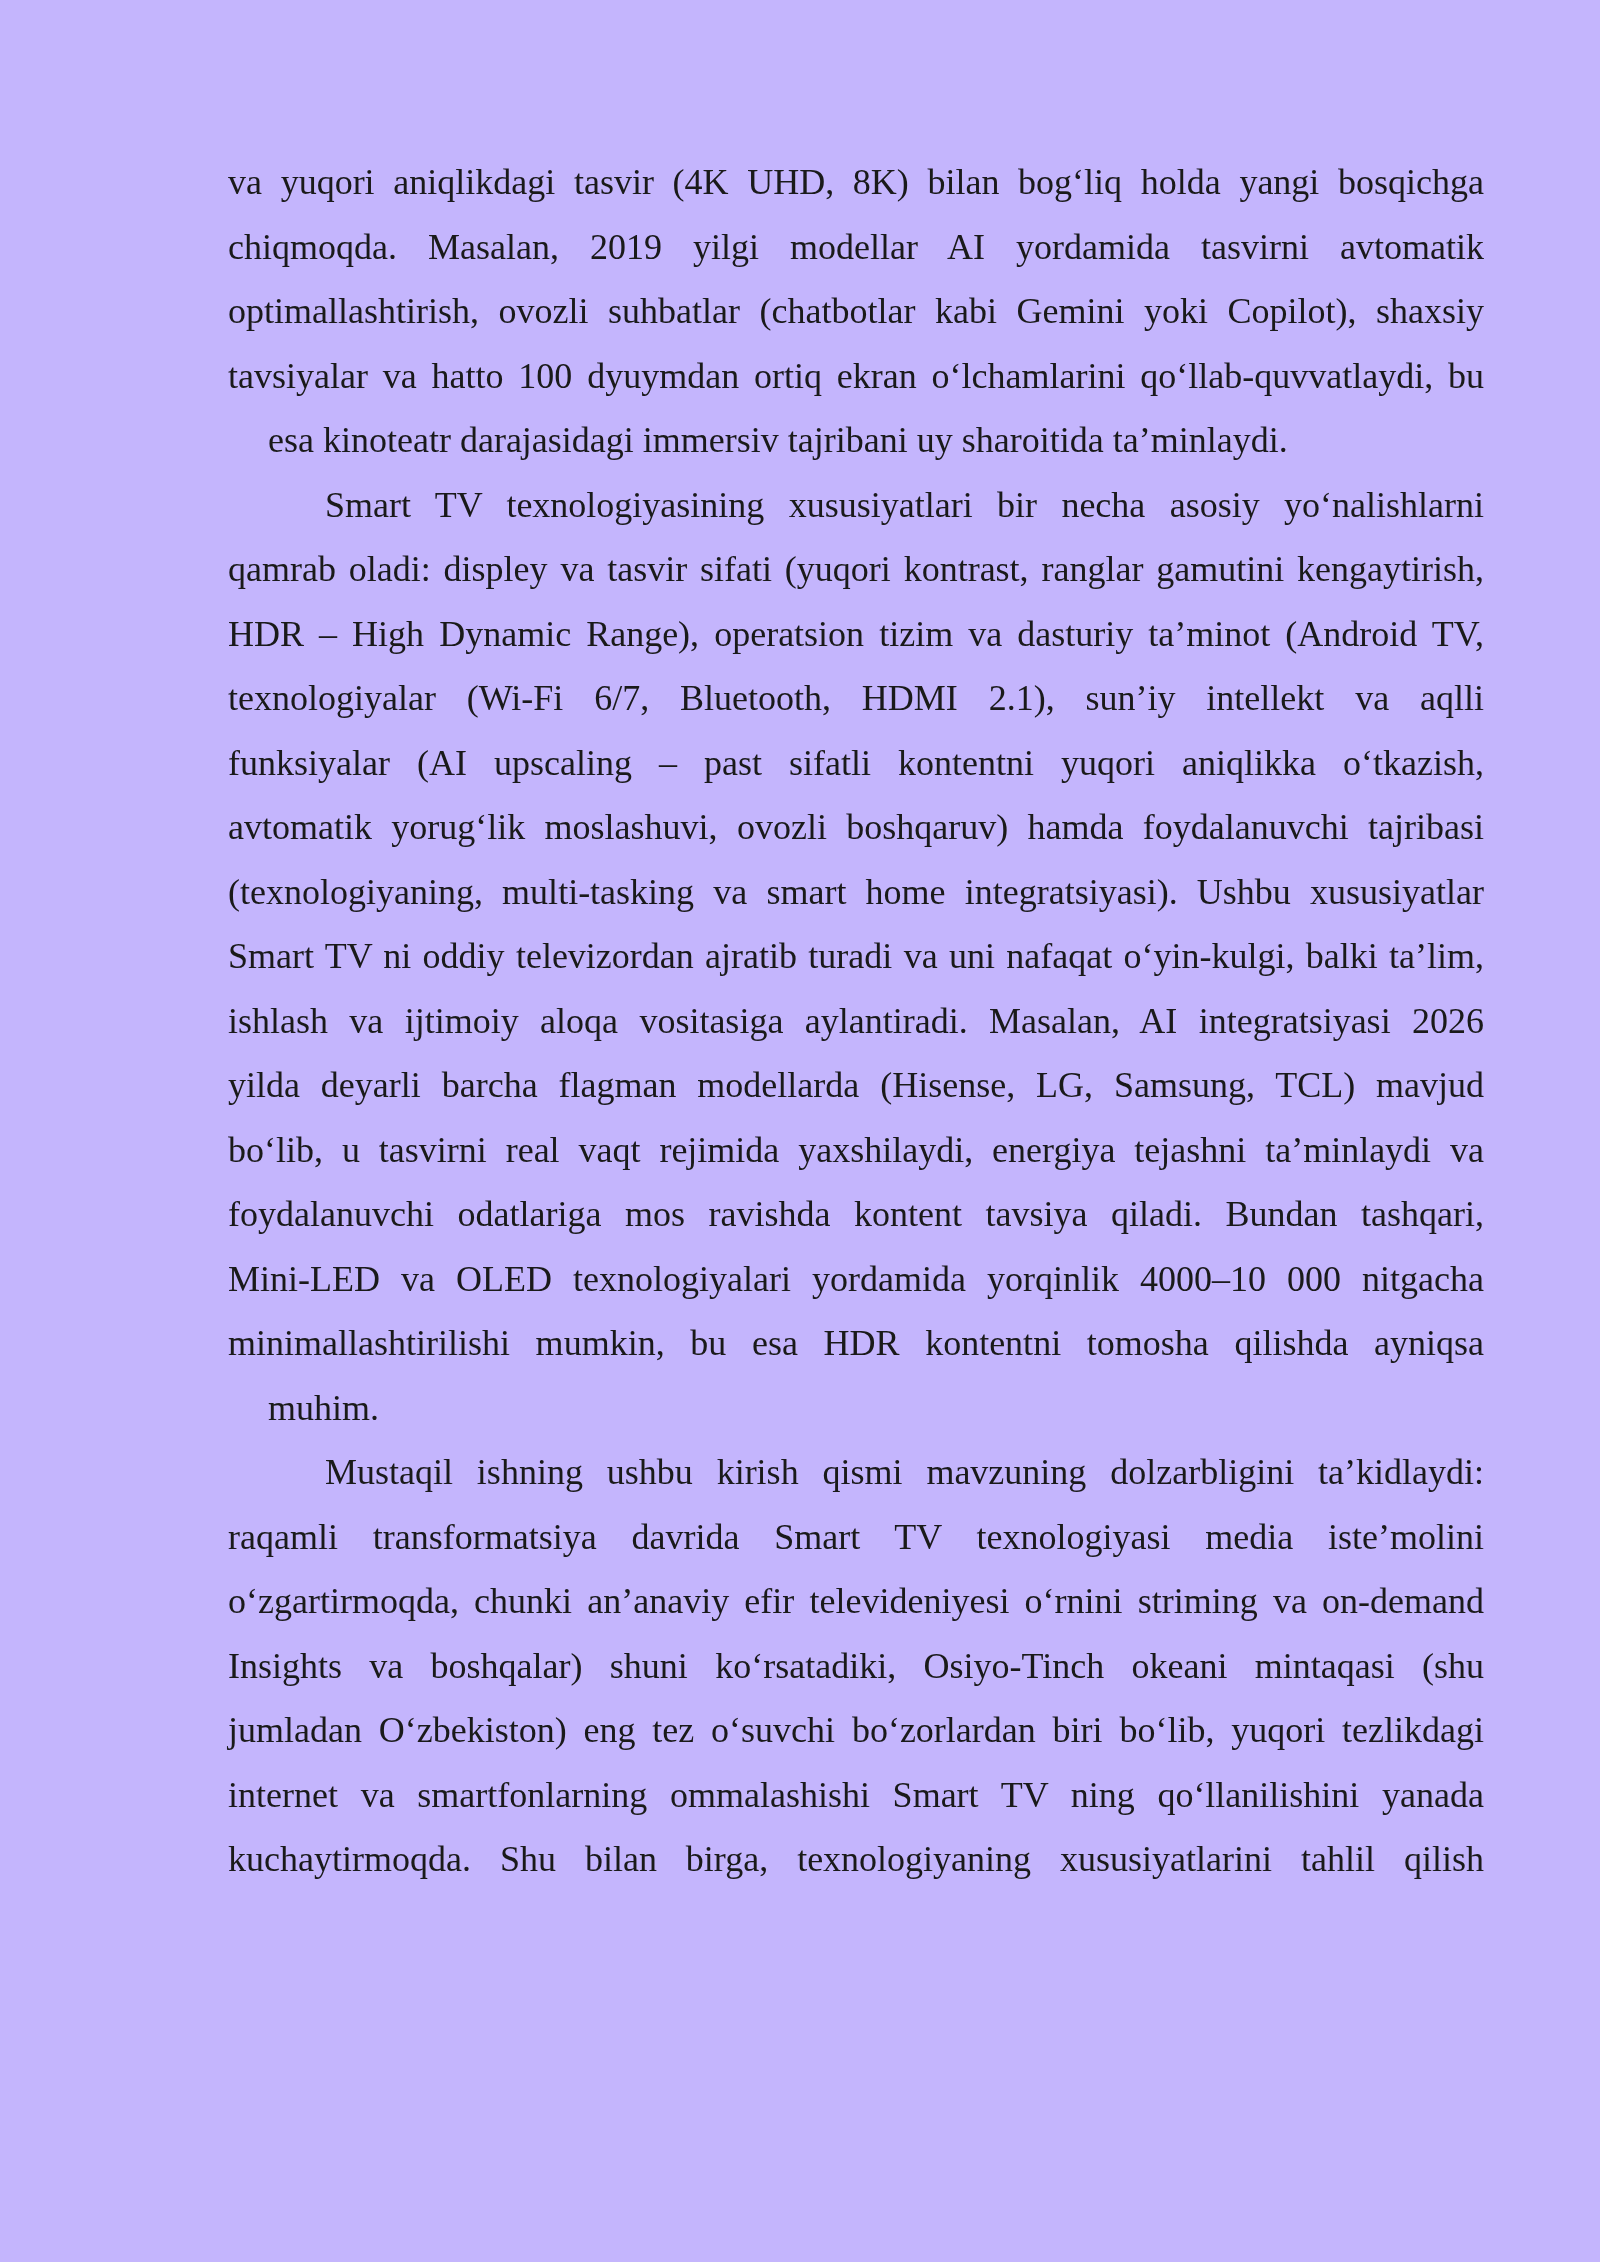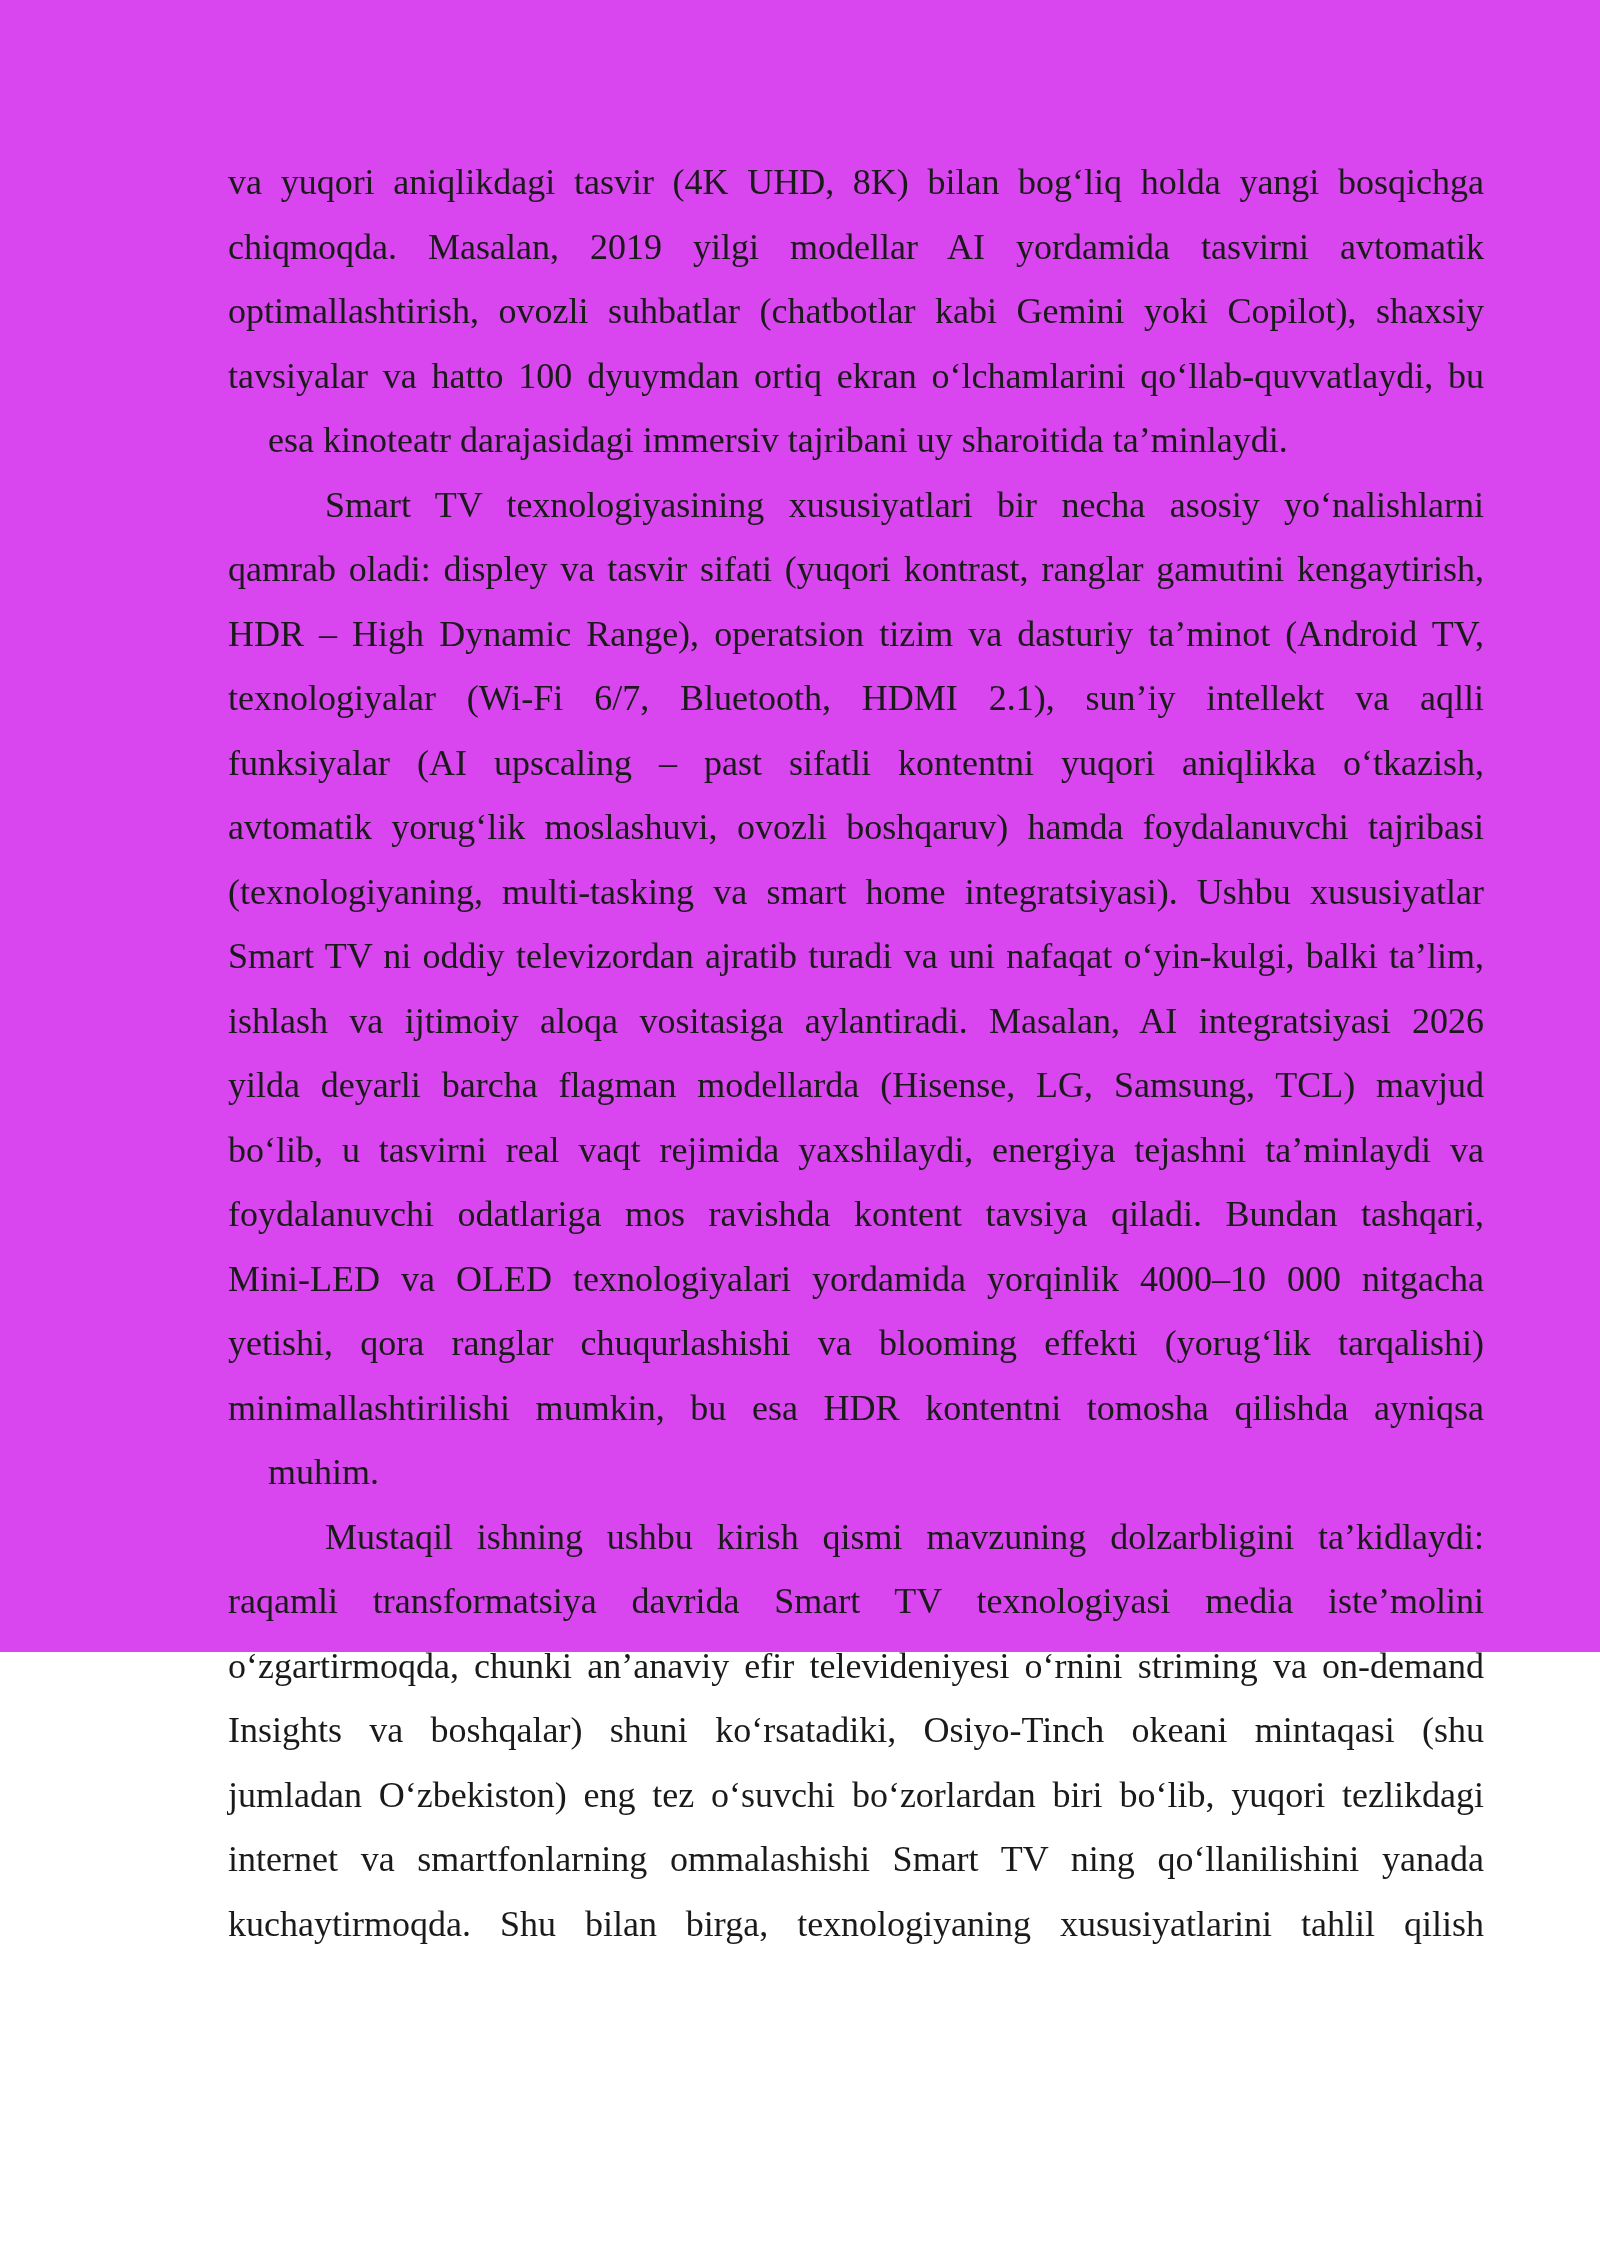--- a/index.html
+++ b/index.html
@@ -9,22 +9,22 @@
   }
   body {
     width: 1600px;
     height: 2262px;
     font-family: "Liberation Serif", "DejaVu Serif", serif;
     overflow: hidden;
   }
   .page {
     position: relative;
     width: 1600px;
-    height: 1652px;
-    background: #d946ef;
+    height: 2262px;
+    background: #c4b5fd;
   }
   .text-block {
     position: absolute;
     left: 228px;
     top: 150px;
     width: 1256px;
     font-size: 36px;
     line-height: 64.5px;
     color: #1a1a1a;
   }
@@ -56,21 +56,20 @@
       <div class="line">texnologiyalar (Wi-Fi 6/7, Bluetooth, HDMI 2.1), sun’iy intellekt va aqlli</div>
       <div class="line">funksiyalar (AI upscaling – past sifatli kontentni yuqori aniqlikka o‘tkazish,</div>
       <div class="line">avtomatik yorug‘lik moslashuvi, ovozli boshqaruv) hamda foydalanuvchi tajribasi</div>
       <div class="line">(texnologiyaning, multi-tasking va smart home integratsiyasi). Ushbu xususiyatlar</div>
       <div class="line">Smart TV ni oddiy televizordan ajratib turadi va uni nafaqat o‘yin-kulgi, balki ta’lim,</div>
       <div class="line">ishlash va ijtimoiy aloqa vositasiga aylantiradi. Masalan, AI integratsiyasi 2026</div>
       <div class="line">yilda deyarli barcha flagman modellarda (Hisense, LG, Samsung, TCL) mavjud</div>
       <div class="line">bo‘lib, u tasvirni real vaqt rejimida yaxshilaydi, energiya tejashni ta’minlaydi va</div>
       <div class="line">foydalanuvchi odatlariga mos ravishda kontent tavsiya qiladi. Bundan tashqari,</div>
       <div class="line">Mini-LED va OLED texnologiyalari yordamida yorqinlik 4000–10 000 nitgacha</div>
-      <div class="line">yetishi, qora ranglar chuqurlashishi va blooming effekti (yorug‘lik tarqalishi)</div>
       <div class="line">minimallashtirilishi mumkin, bu esa HDR kontentni tomosha qilishda ayniqsa</div>
       <div class="line para-end">muhim.</div>
       <div class="line indent">Mustaqil ishning ushbu kirish qismi mavzuning dolzarbligini ta’kidlaydi:</div>
       <div class="line">raqamli transformatsiya davrida Smart TV texnologiyasi media iste’molini</div>
       <div class="line">o‘zgartirmoqda, chunki an’anaviy efir televideniyesi o‘rnini striming va on-demand</div>
       <div class="line">Insights va boshqalar) shuni ko‘rsatadiki, Osiyo-Tinch okeani mintaqasi (shu</div>
       <div class="line">jumladan O‘zbekiston) eng tez o‘suvchi bo‘zorlardan biri bo‘lib, yuqori tezlikdagi</div>
       <div class="line">internet va smartfonlarning ommalashishi Smart TV ning qo‘llanilishini yanada</div>
       <div class="line">kuchaytirmoqda. Shu bilan birga, texnologiyaning xususiyatlarini tahlil qilish</div>
     </div>

